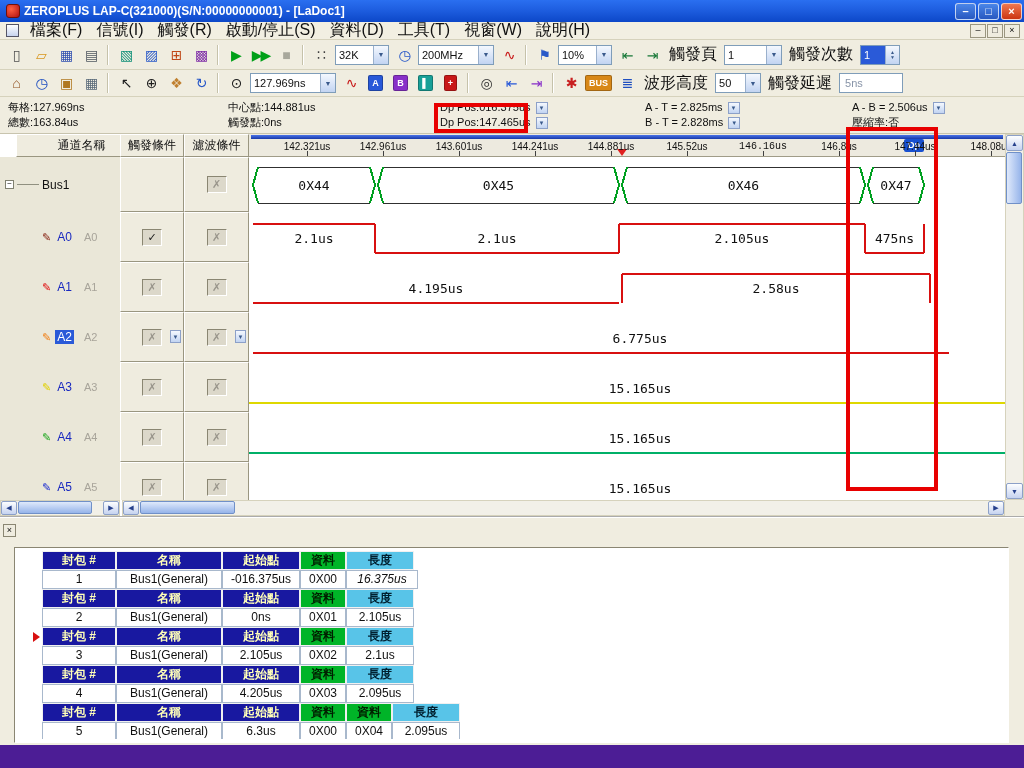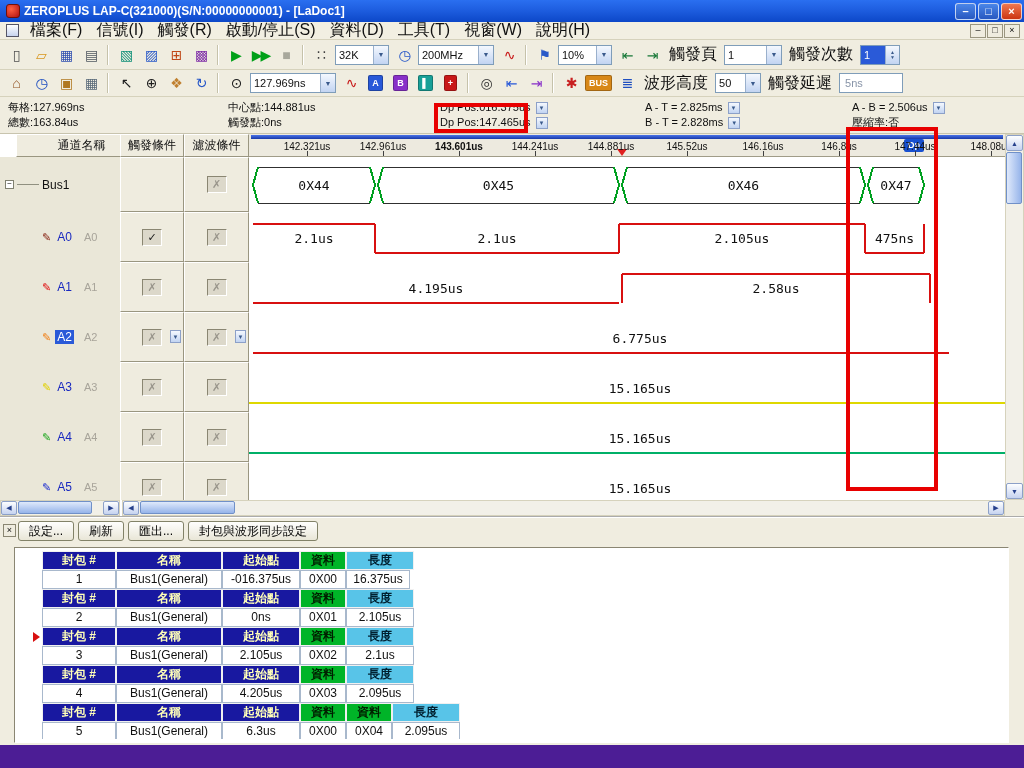--- a/index.html
+++ b/index.html
@@ -351,29 +351,29 @@
     <div class="phdr" style="left:184px;width:65px">濾波條件</div>
 
     <div class="ruler" id="ruler">
       <span class="rband"></span>
       <span class="rtrig"></span>
       <span class="dptag">Dp</span>
     <span class="rlabel" style="left: 24px;">142.321us</span>
         <span class="rtick" style="left: 58px;"></span>
         <span class="rlabel" style="left: 100px;">142.961us</span>
         <span class="rtick" style="left: 134px;"></span>
-        <span class="rlabel" style="left: 176px; font-weight: bold;">143.601us</span>
+        <span class="rlabel" style="left: 176px;">143.601us</span>
         <span class="rtick" style="left: 210px;"></span>
         <span class="rlabel" style="left: 252px;">144.241us</span>
         <span class="rtick" style="left: 286px;"></span>
         <span class="rlabel" style="left: 328px;">144.881us</span>
         <span class="rtick" style="left: 362px;"></span>
         <span class="rlabel" style="left: 404px;">145.52us</span>
         <span class="rtick" style="left: 438px;"></span>
-        <span class="rlabel" style="left: 480px;">146.16us</span>
+        <span class="rlabel" style="left: 480px; font-family: Liberation Mono, monospace;">146.16us</span>
         <span class="rtick" style="left: 514px;"></span>
         <span class="rlabel" style="left: 556px;">146.8us</span>
         <span class="rtick" style="left: 590px;"></span>
         <span class="rlabel" style="left: 632px;">147.44us</span>
         <span class="rtick" style="left: 666px;"></span>
         <span class="rlabel" style="left: 708px;">148.08us</span>
         <span class="rtick" style="left: 742px;"></span>
       </div>
 
     <div id="chan-col" class="col" style="left:0;width:120px;background:#eae7d8">
@@ -512,42 +512,36 @@
       <span class="strackv">
           <span class="sthumbv" style="top:1px;height:52px"></span>
         </span>
       <span class="sbtn">▼</span>
     </div>
     <div class="corner"></div>
   </div>
 
   <div class="bottom">
     <span class="closex">×</span>
-    <span id="panel-buttons">
-        <button class="pbtn">設定...</button>
-        <button class="pbtn">刷新</button>
-        <button class="pbtn">匯出...</button>
-        <button class="pbtn">封包與波形同步設定</button>
-      </span>
     <div class="wbox">
       <div id="pkt-table">
           <div class="pkt" style="top: 0px;">
             <div class="prow">
               <span class="pcell ph-id" style="width: 74px;">封包 #</span>
               <span class="pcell ph-name" style="width: 106px;">名稱</span>
               <span class="pcell ph-start" style="width: 78px;">起始點</span>
               <span class="pcell ph-data" style="width: 46px;">資料</span>
               <span class="pcell ph-len" style="width: 68px;">長度</span>
             </div>
             <div class="prow">
               <span class="pcell pv" style="width: 74px;">1</span>
               <span class="pcell pv" style="width: 106px;">Bus1(General)</span>
               <span class="pcell pv" style="width: 78px;">-016.375us</span>
               <span class="pcell pv" style="width: 46px;">0X00</span>
-              <span class="pcell pv" style="width: 64px;">16.375us</span>
+              <span class="pcell pv" style="width: 72px; font-style: italic;">16.375us</span>
             </div>
           </div>
           <div class="pkt" style="top: 38px;">
             <div class="prow">
               <span class="pcell ph-id" style="width: 74px;">封包 #</span>
               <span class="pcell ph-name" style="width: 106px;">名稱</span>
               <span class="pcell ph-start" style="width: 78px;">起始點</span>
               <span class="pcell ph-data" style="width: 46px;">資料</span>
               <span class="pcell ph-len" style="width: 68px;">長度</span>
             </div>

